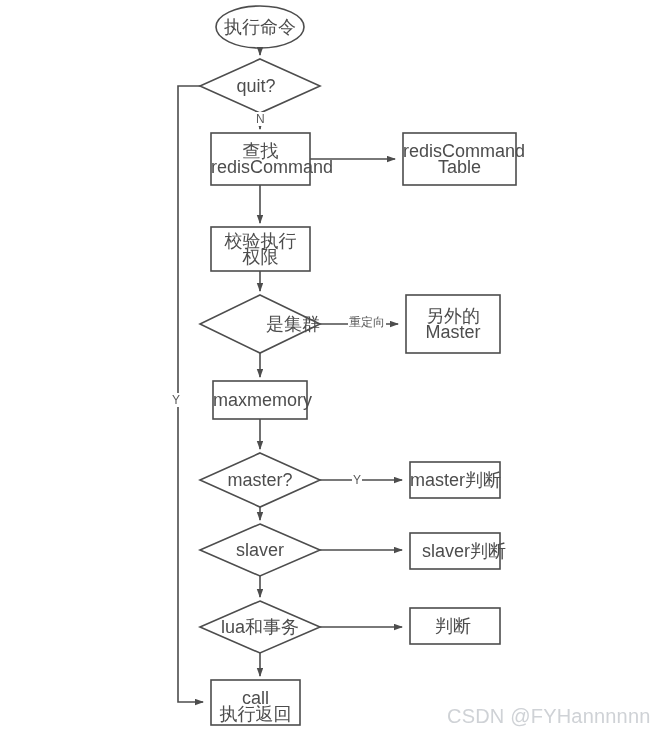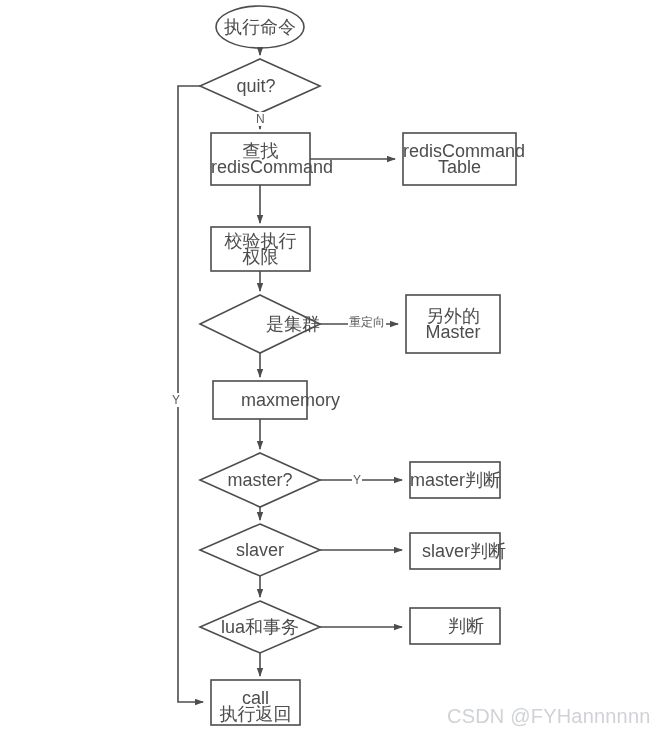--- a/index.html
+++ b/index.html
@@ -129,33 +129,33 @@
 Table</div>
 
 <div class="node-label" style="left:211px; top:233px; width:99px;text-align:center;">校验执行
 权限</div>
 
 <div class="node-label" style="left:200px; top:316px; width:120px;text-align:right;">是集群</div>
 
 <div class="node-label" style="left:406px; top:308px; width:94px;">另外的
 Master</div>
 
-<div class="node-label" style="left:213px; top:392px; width:94px;padding-left:28px;">maxmemory</div>
+<div class="node-label" style="left:213px; top:392px; width:94px;">maxmemory</div>
 
 <div class="node-label" style="left:200px; top:472px; width:120px;">master?</div>
 
 <div class="node-label" style="left:410px; top:472px; width:90px;">master判断</div>
 
 <div class="node-label" style="left:200px; top:542px; width:120px;">slaver</div>
 
 <div class="node-label" style="left:410px; top:543px; width:108px;">slaver判断</div>
 
 <div class="node-label" style="left:200px; top:619px; width:120px;">lua和事务</div>
 
-<div class="node-label" style="left:410px; top:618px; width:90px;padding-left:11px;">判断</div>
+<div class="node-label" style="left:397px; top:618px; width:90px;padding-left:11px;">判断</div>
 
 <div class="node-label" style="left:211px; top:690px; width:89px;">call
 执行返回</div>
 
 <div class="edge-label" style="left:255px; top:112px;">N</div>
 
 <div class="edge-label" style="left:171px; top:393px;">Y</div>
 
 <div class="edge-label" style="left:348px; top:315px;">重定向</div>
 

